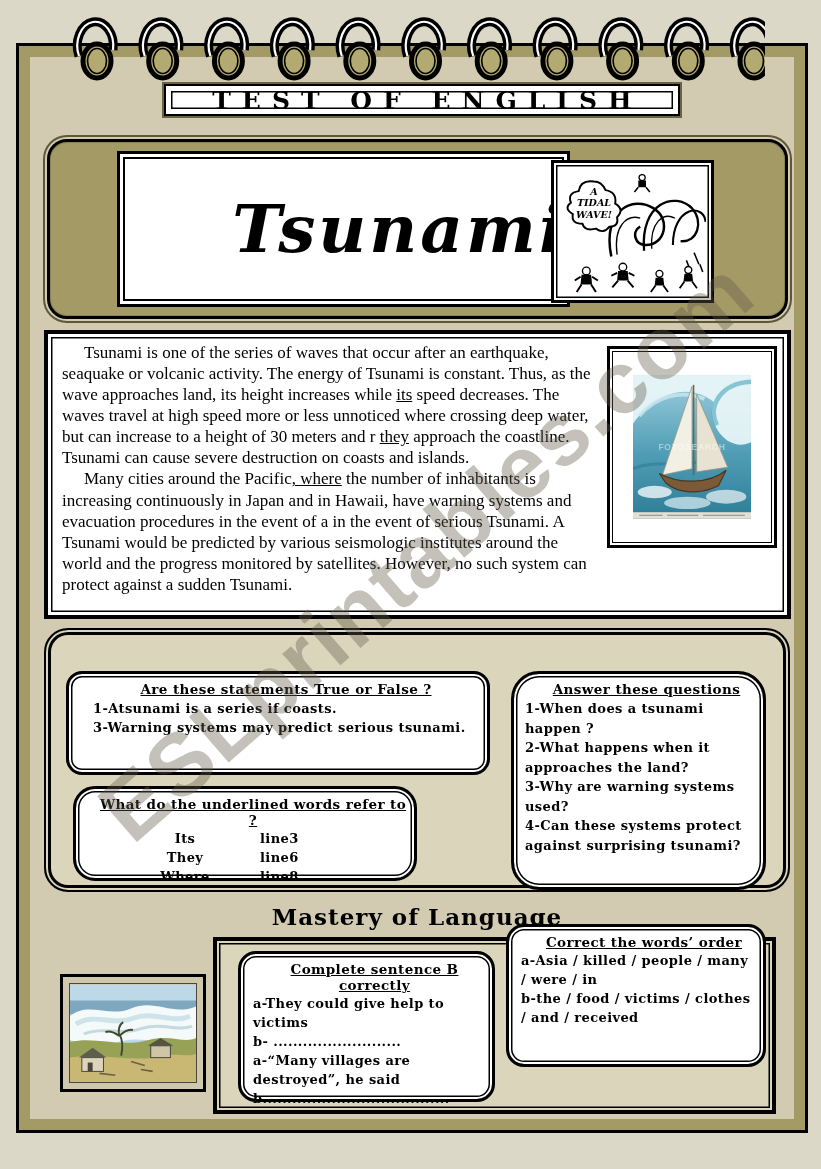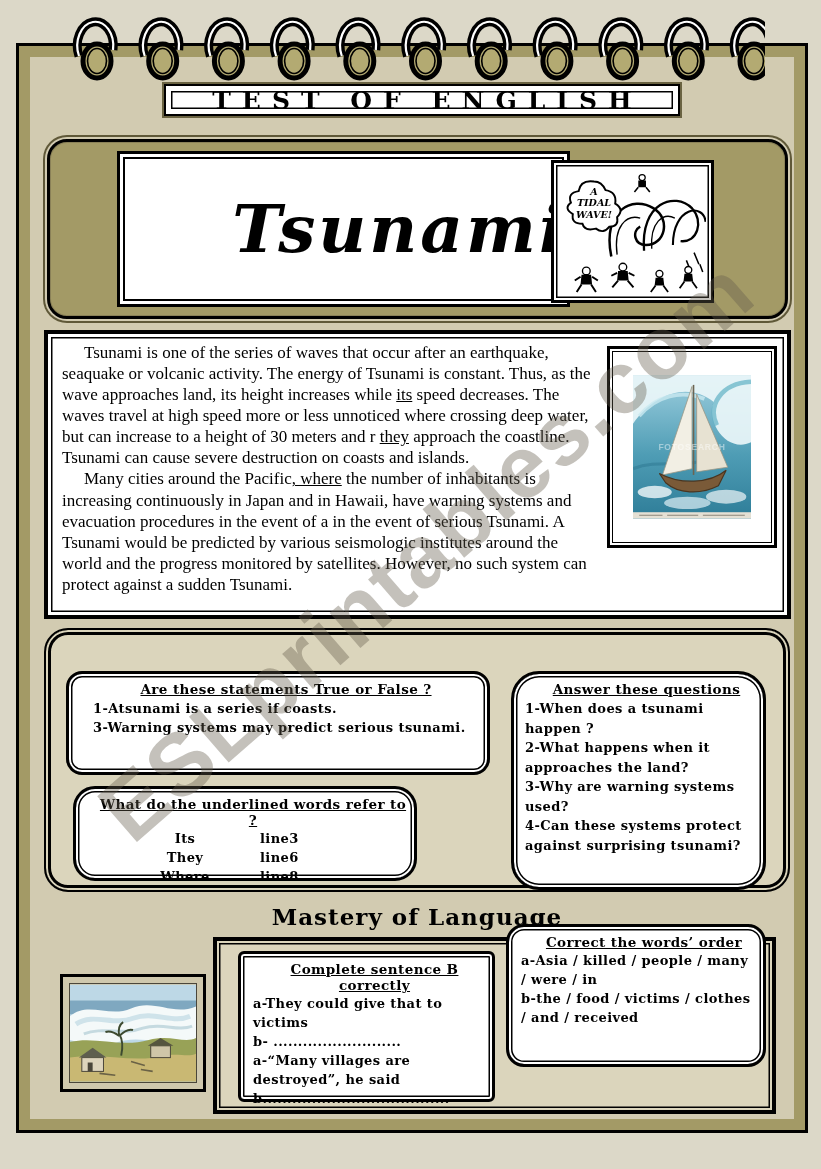--- a/index.html
+++ b/index.html
@@ -55,21 +55,21 @@
   .refer-grid span{display:block;}
   .refer-word{text-align:center;}
   .answer-box{left:511px;top:671px;width:255px;height:219px;border-radius:28px;}
   .answer-box .qline{padding:0 6px 0 11px;line-height:1.5;}
 
   .mastery-heading{position:absolute;left:44px;top:903px;width:746px;text-align:center;z-index:3;
     font-family:"DejaVu Serif",serif;font-weight:900;font-size:23px;letter-spacing:1px;}
 
   .bottom-panel{position:absolute;left:213px;top:937px;width:563px;height:177px;background:#dbd5bc;
     border:4px solid #000;box-sizing:border-box;box-shadow:inset 0 0 0 2px #dbd5bc, inset 0 0 0 3.5px #000;z-index:3;}
-  .complete-box{left:238px;top:951px;width:257px;height:151px;border-radius:6px;}
+  .complete-box{left:238px;top:951px;width:257px;height:151px;border-radius:18px;}
   .correct-box{left:506px;top:924px;width:260px;height:143px;border-radius:18px;}
   .complete-box .qline,.correct-box .qline{padding:0 6px 0 12px;line-height:1.46;}
 
   .painting-frame{position:absolute;left:60px;top:974px;width:146px;height:118px;background:#cfc8ad;
     border:3px solid #000;box-sizing:border-box;padding:7px;z-index:3;}
   .painting-frame svg{width:100%;height:100%;display:block;outline:1px solid #4a463a;}
 
   .watermark{position:absolute;left:84px;top:790px;transform:rotate(-41deg);transform-origin:0 0;
     font-family:"Liberation Sans",sans-serif;font-weight:700;font-size:88px;letter-spacing:2px;
     color:rgba(100,92,76,0.38);white-space:nowrap;z-index:40;pointer-events:none;line-height:1;}
@@ -238,21 +238,21 @@
       <g>
         <rect x="82" y="62" width="20" height="12" fill="#cfc6a8" stroke="#4a463a" stroke-width="1"></rect>
         <polygon points="79,62 92,54 105,62" fill="#55553f"></polygon>
       </g>
       <path d="M62,78 l14,4 M72,86 l12,2 M30,90 l16,2" stroke="#6a6246" stroke-width="1.6"></path>
     </svg>
   </div>
 
   <div class="wbox complete-box">
     <div class="bhead">Complete sentence B correctly</div>
-    <div class="qline">a-They could give that to victims</div>
+    <div class="qline">a-They could give help to victims</div>
     <div class="qline">b- ..........................</div>
     <div class="qline">a-“Many villages are destroyed”, he said</div>
     <div class="qline">b......................................</div>
   </div>
 
   <div class="wbox correct-box">
     <div class="bhead">Correct the words’ order</div>
     <div class="qline">a-Asia / killed / people / many / were / in</div>
     <div class="qline">b-the / food / victims / clothes / and / received</div>
   </div>

